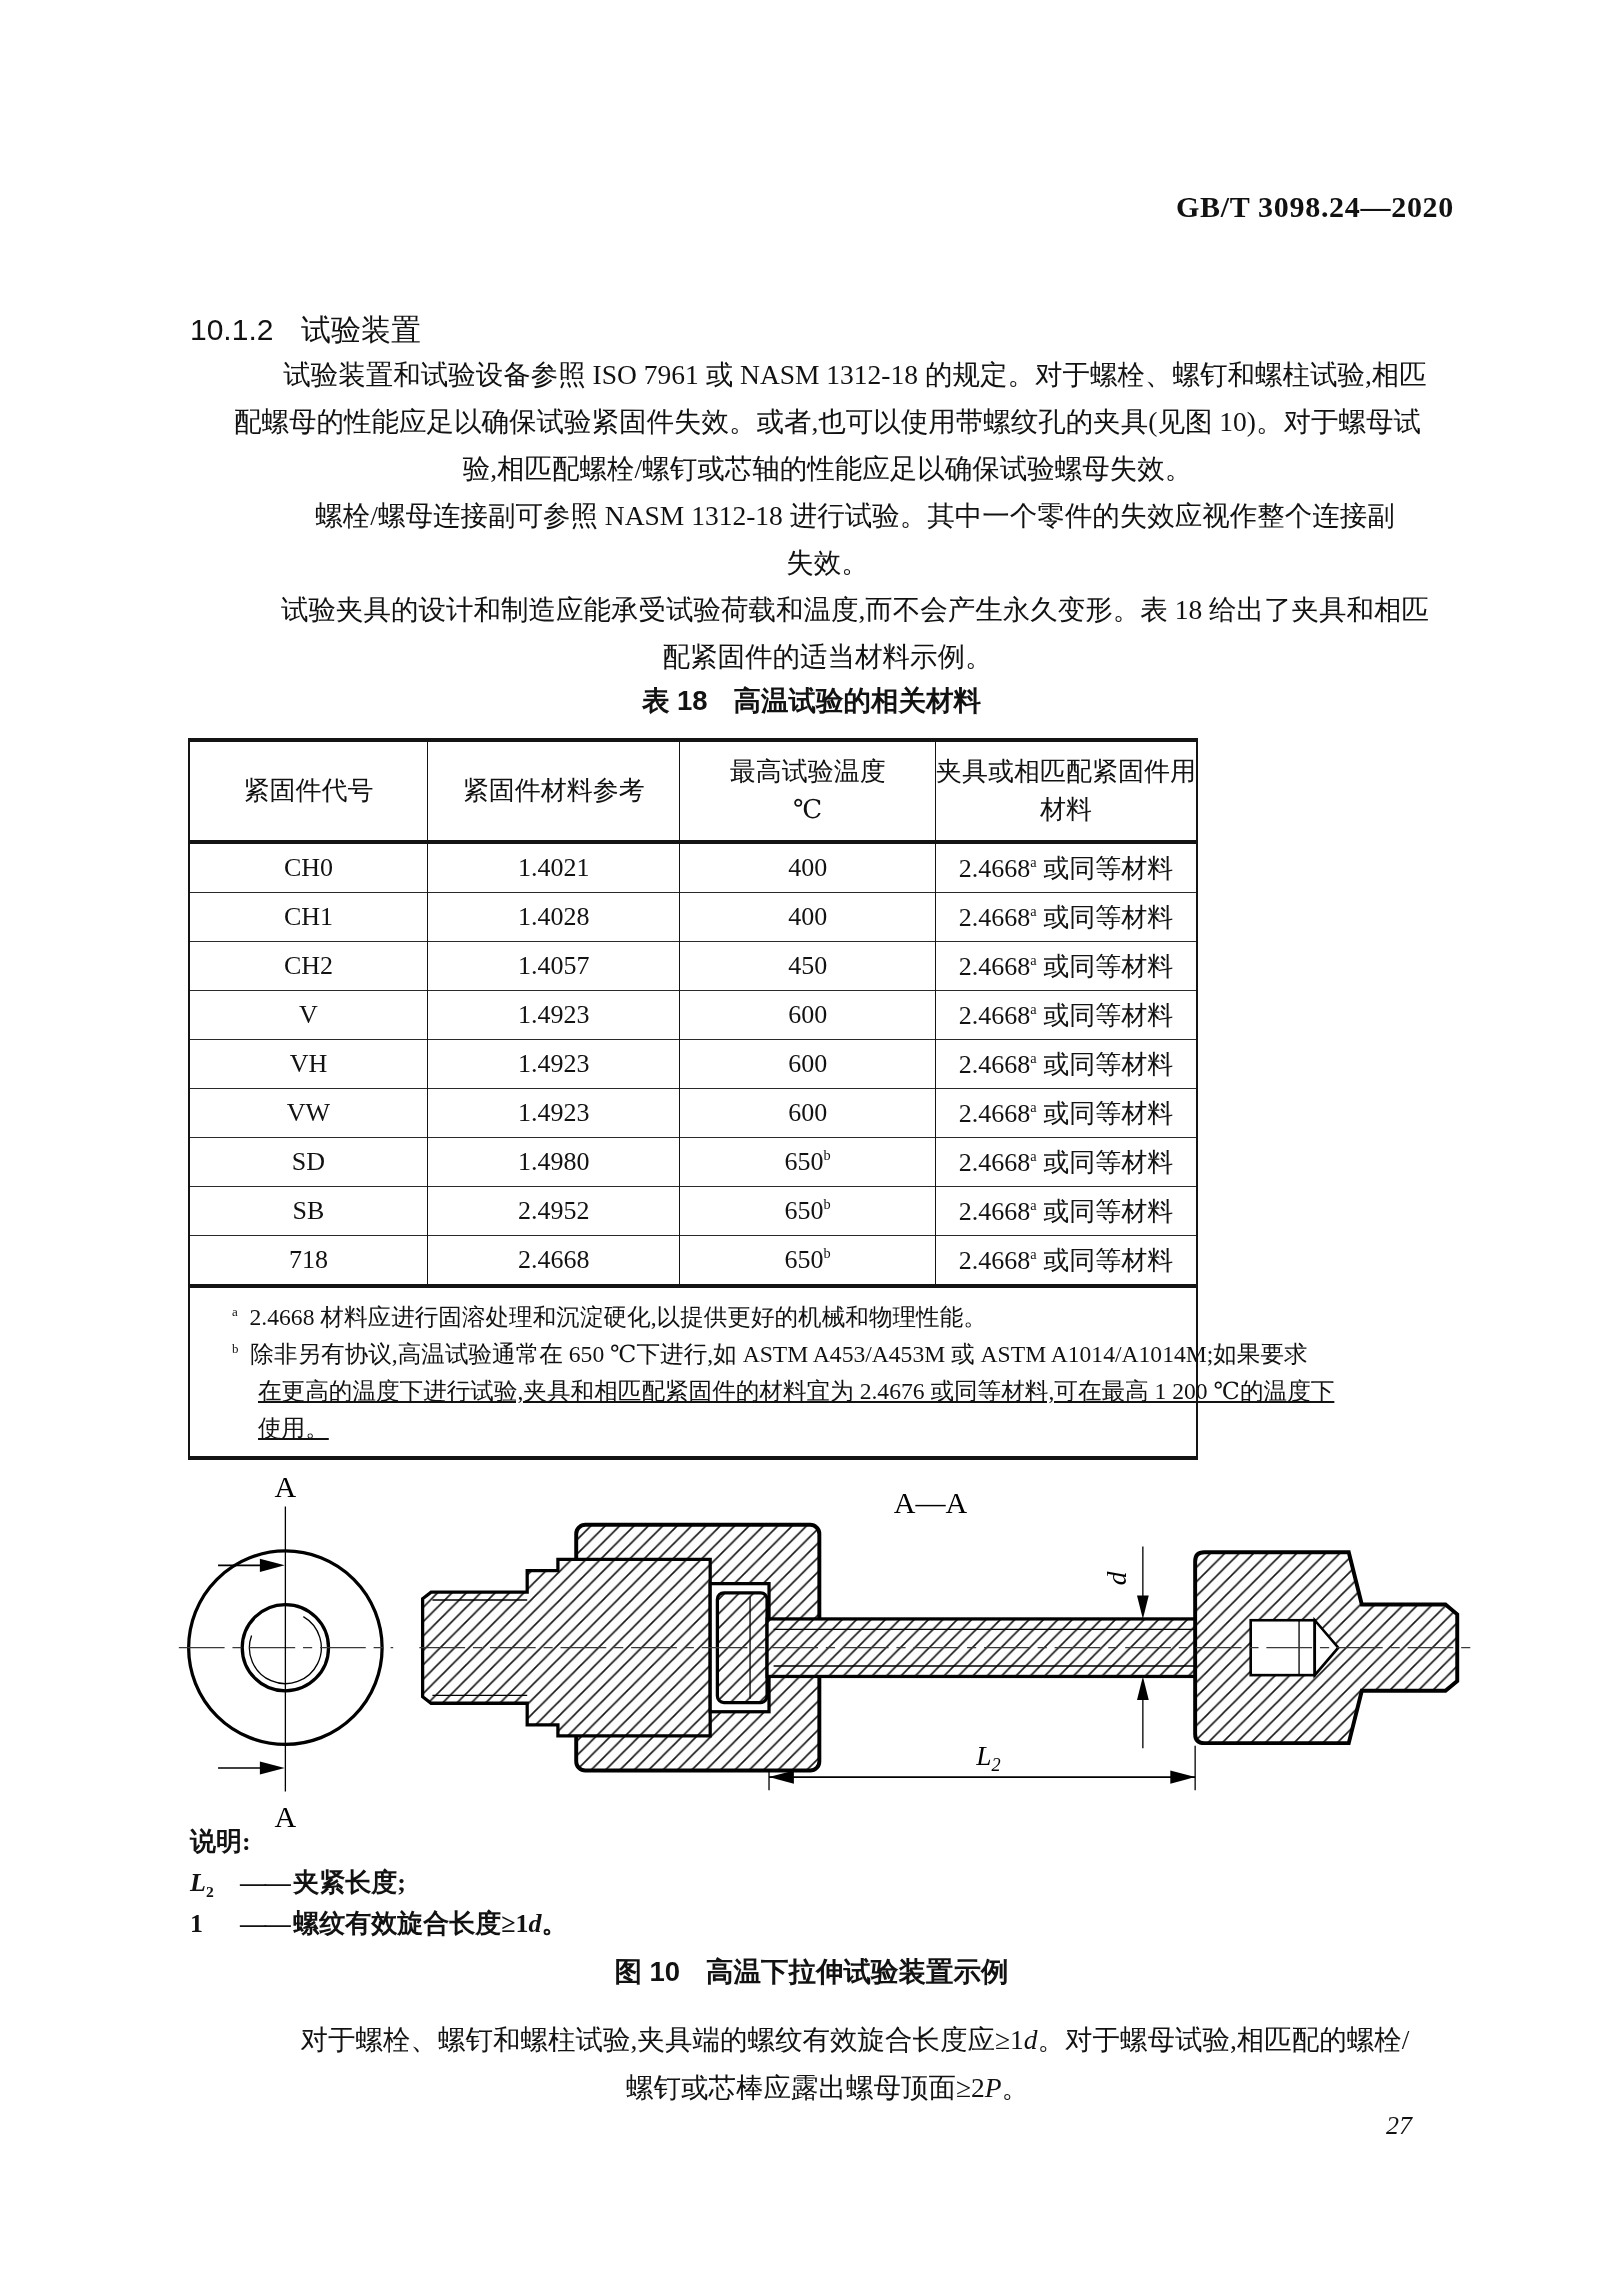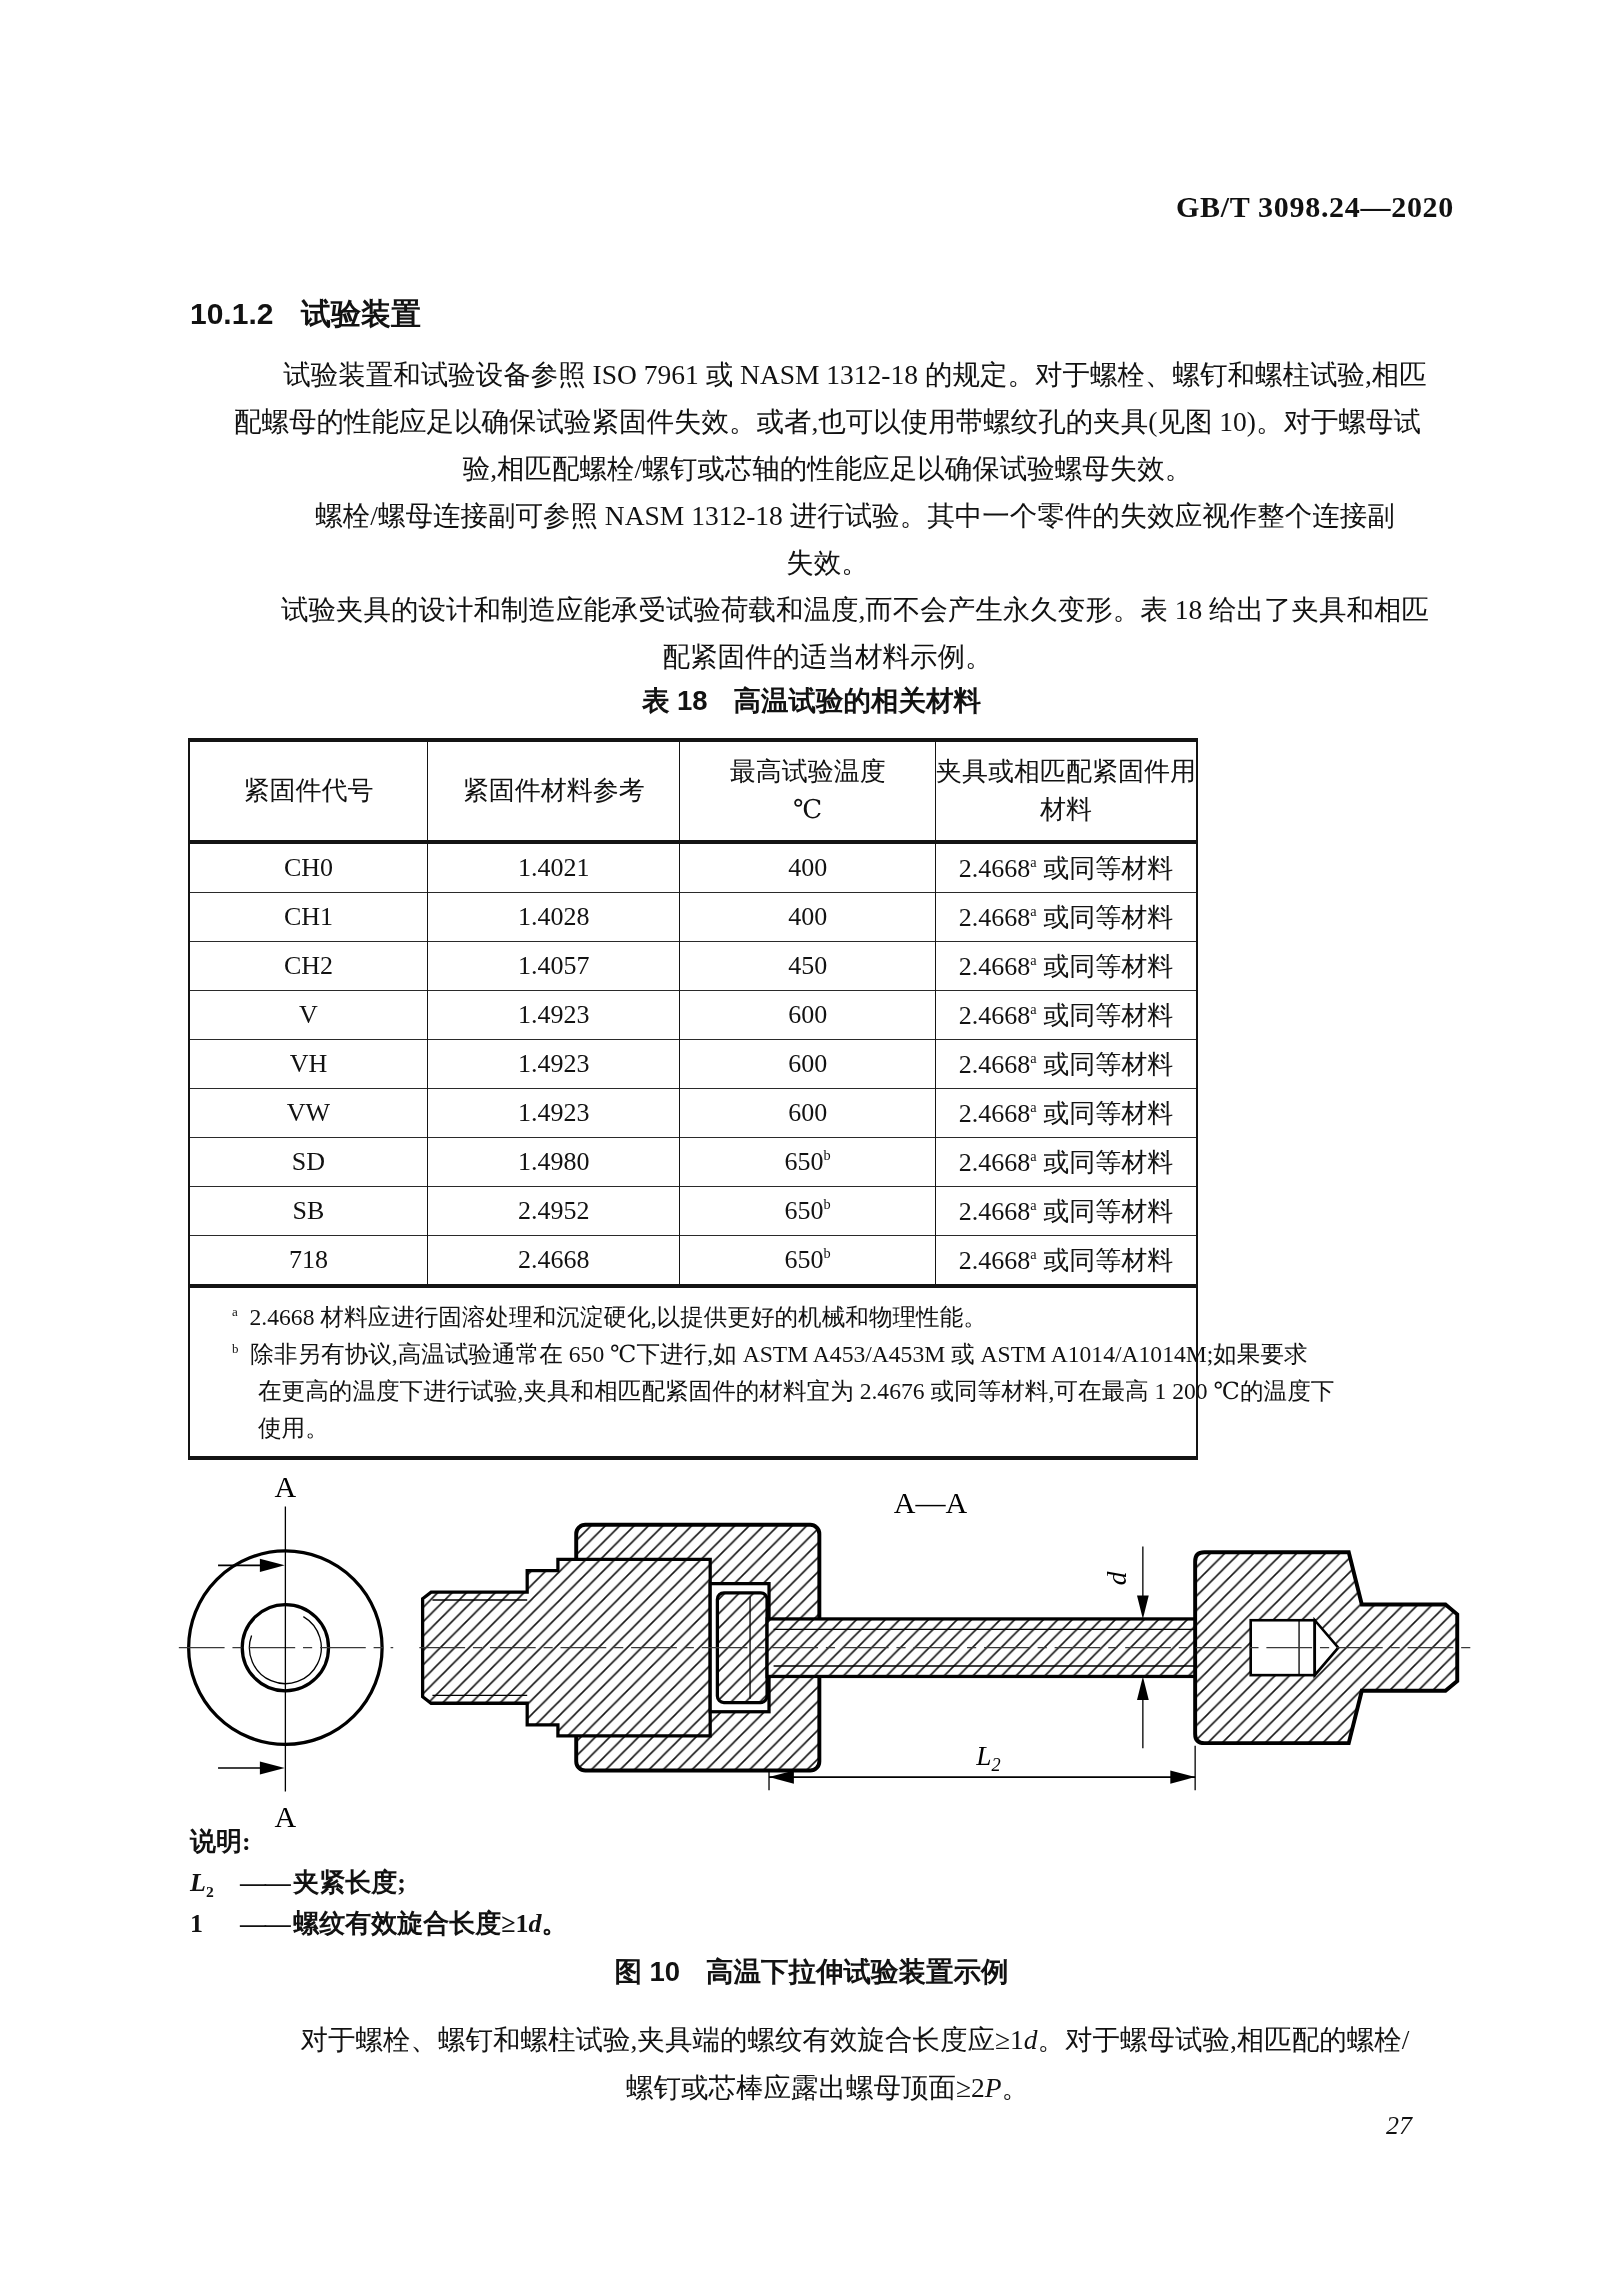--- a/index.html
+++ b/index.html
@@ -3,22 +3,22 @@
 <meta charset="utf-8">
 <style>
   html,body{margin:0;padding:0;}
   body{width:1623px;height:2295px;background:#ffffff;position:relative;overflow:hidden;
        font-family:"Liberation Serif","DejaVu Serif",serif;color:#121212;}
   .abs{position:absolute;}
   .nowrap{white-space:nowrap;}
   
   .doc-code{top:190px;right:169px;font-size:30px;font-weight:bold;letter-spacing:0.7px;margin-left:32px;}
   
-  .sec-heading{top:294px;left:190px;font-family:"Liberation Sans","DejaVu Sans",sans-serif;
-               font-weight:bold;font-size:30px;}
+  .sec-heading{top:310px;left:190px;font-family:"Liberation Sans","DejaVu Sans",sans-serif;
+               font-weight:normal;font-size:30px;}
   .sec-heading .gap{display:inline-block;width:27.5px;}
   
   .para{left:190px;width:1275px;font-size:27.5px;line-height:47px;}
   .para .line{white-space:nowrap;text-align:center;}
   .para .line:first-child{text-indent:55px;}
   #p1{top:351px;} #p2{top:492px;} #p3{top:586px;} #p4{top:1996px;line-height:48px;margin-top:20px;}
   
   .center-title{left:0;width:1623px;text-align:center;
                 font-family:"Liberation Sans","DejaVu Sans",sans-serif;font-weight:bold;font-size:27.5px;}
   #table-title{top:683px;} #figure-caption{top:1954px;}
@@ -34,21 +34,21 @@
   table.t18 th:first-child,table.t18 td:first-child{border-left:none;}
   table.t18 thead th{height:98px;border-bottom:4.6px solid #141414;line-height:1.45;}
   table.t18 tbody td{height:48px;border-top:1.3px solid #2a2a2a;}
   table.t18 tbody tr:first-child td{border-top:none;}
   table.t18{border-bottom:4.6px solid #141414;}
   sup{font-size:0.55em;line-height:0;}
   sub{font-size:0.6em;line-height:0;}
   
   .footnotes{padding:10.5px 17px 9.2px 42px;font-size:23.6px;line-height:37px;}
   .fn-line{white-space:nowrap;}
-  .fn-line.cont{padding-left:26px;}
+  .fn-line.cont{padding-left:26px;text-decoration:underline;}
   .fn-marker{margin-right:11.8px;}
   
   .legend{left:190px;top:1823px;font-size:26px;line-height:38px;font-weight:bold;}
   .legend-item{margin-top:3px;white-space:nowrap;}
   .legend-sym{display:inline-block;min-width:50px;}
   .legend-sym i{font-family:"Liberation Serif","DejaVu Serif",serif;}
   .legend-dash{letter-spacing:-1.3px;margin-right:3.9px;}
   
   .page-num{top:2111px;left:1386px;font-size:26px;font-style:italic;}
   i{font-style:italic;}

